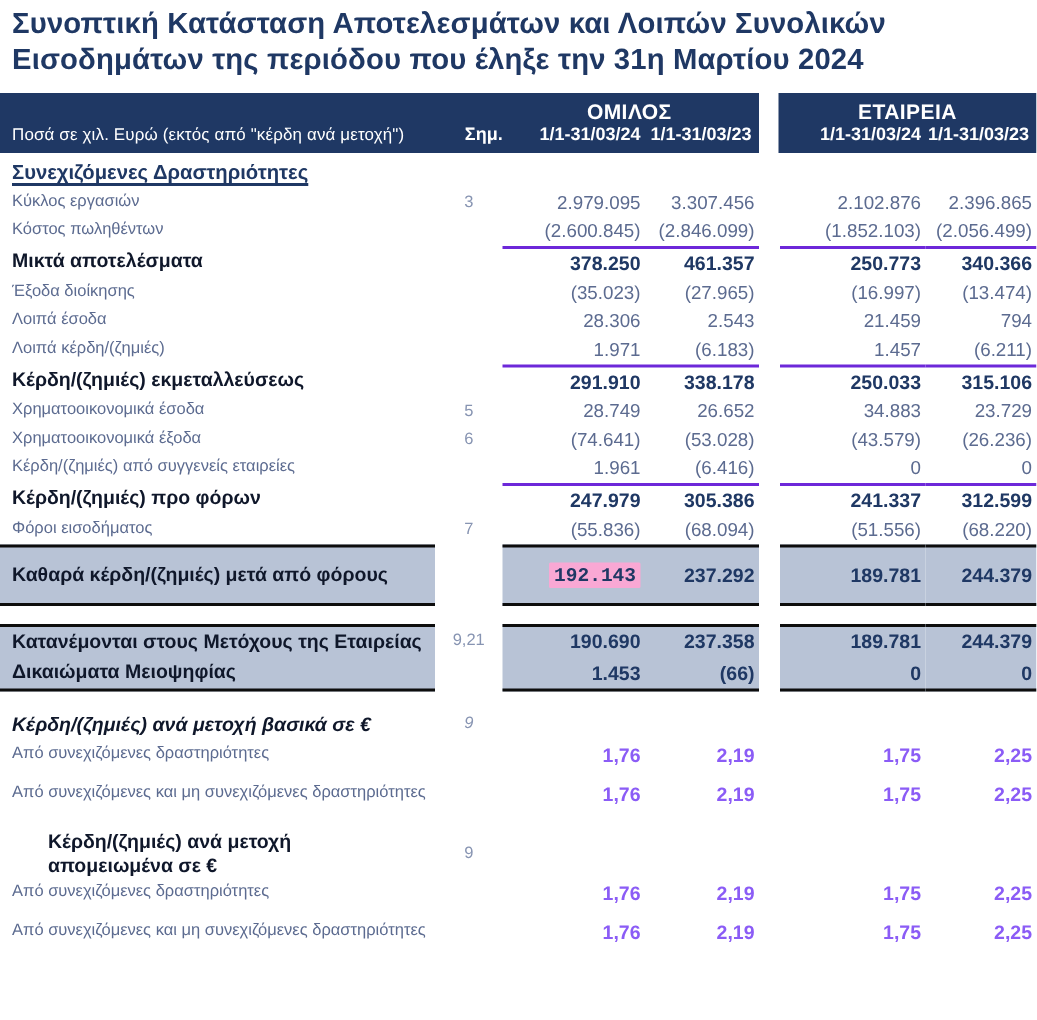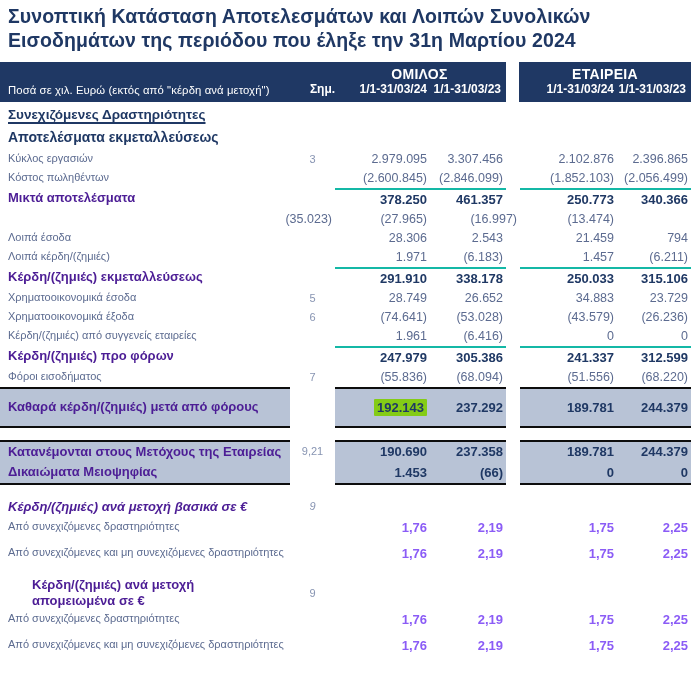--- a/index.html
+++ b/index.html
@@ -52,41 +52,41 @@
     min-height:19px;
   }
   .row > div{
     align-self:stretch;display:flex;align-items:center;box-sizing:border-box;
   }
   .c-label{padding-left:8px;font-size:11px;color:#5c6b90;line-height:1.25;}
   .c-note{justify-content:center;font-size:11px;color:#8794b2;}
   .c-v{justify-content:flex-end;text-align:right;padding-right:3px;font-size:12.5px;color:#5c6b90;}
   .gapcol{}
 
-  .r-bold .c-label{color:#4c1d95;font-weight:bold;font-size:13px;}
+  .r-bold .c-label{color:#0f172a;font-weight:bold;font-size:13px;}
   .r-bold .c-v{color:#1f3864;font-weight:bold;font-size:13px;}
   .vbold .c-v{color:#8b5cf6;font-weight:bold;font-size:13px;}
 
   .r-underline .c-label{
     color:#1f3864;font-weight:bold;font-size:13.5px;
     text-decoration:underline;text-underline-offset:3px;text-decoration-thickness:1.5px;
   }
   .r-section{min-height:24px;}
   .r-section .c-label{color:#1f3864;font-weight:bold;font-size:14px;}
 
   
-  .lt .c-v{border-top:2px solid #14b8a6;}
+  .lt .c-v{border-top:2px solid #6d28d9;}
 
   
   .bd{background:#b8c3d6;}
   .bt{border-top:2.5px solid #0d0d0d;}
   .bb{border-bottom:2.5px solid #0d0d0d;}
   .row.tall{min-height:41px;}
   .row.band-r{min-height:22.5px;}
-  .sel{background:#84cc16;padding:1px 3px;border-radius:1px;}
+  .sel{background:#f9a8d4;padding:1px 3px;border-radius:1px;font-family:Liberation Mono, monospace;}
 
   .spacer{height:12px;}
   .spacer-sm{height:7px;}
   .eps-note{align-items:flex-start !important;padding-top:3px;}
   .w250{max-width:252px;padding-left:32px;}
 </style>
 </head>
 <body>
 
 <div class="page">
@@ -103,23 +103,20 @@
     <div class="hdate hd1">1/1-31/03/24</div>
     <div class="hdate hd2">1/1-31/03/23</div>
     <div class="hdate hd3">1/1-31/03/24</div>
     <div class="hdate hd4">1/1-31/03/23</div>
   </div>
 
   <div class="row r-underline" style="min-height:21px;">
     <div class="c-label">Συνεχιζόμενες Δραστηριότητες</div>
   </div>
 
-  <div class="row r-section">
-    <div class="c-label">Αποτελέσματα εκμεταλλεύσεως</div>
-  </div>
 
   <div class="row">
     <div class="c-label">Κύκλος εργασιών</div>
     <div class="c-note">3</div>
     <div class="c-v">2.979.095</div>
     <div class="c-v">3.307.456</div>
     <div class="gapcol"></div>
     <div class="c-v">2.102.876</div>
     <div class="c-v">2.396.865</div>
   </div>
@@ -139,20 +136,21 @@
     <div class="c-note"></div>
     <div class="c-v">378.250</div>
     <div class="c-v">461.357</div>
     <div class="gapcol"></div>
     <div class="c-v">250.773</div>
     <div class="c-v">340.366</div>
   </div>
 
 
   <div class="row">
+    <div class="c-label">Έξοδα διοίκησης</div>
     <div class="c-note"></div>
     <div class="c-v">(35.023)</div>
     <div class="c-v">(27.965)</div>
     <div class="gapcol"></div>
     <div class="c-v">(16.997)</div>
     <div class="c-v">(13.474)</div>
   </div>
 
   <div class="row">
     <div class="c-label">Λοιπά έσοδα</div>

